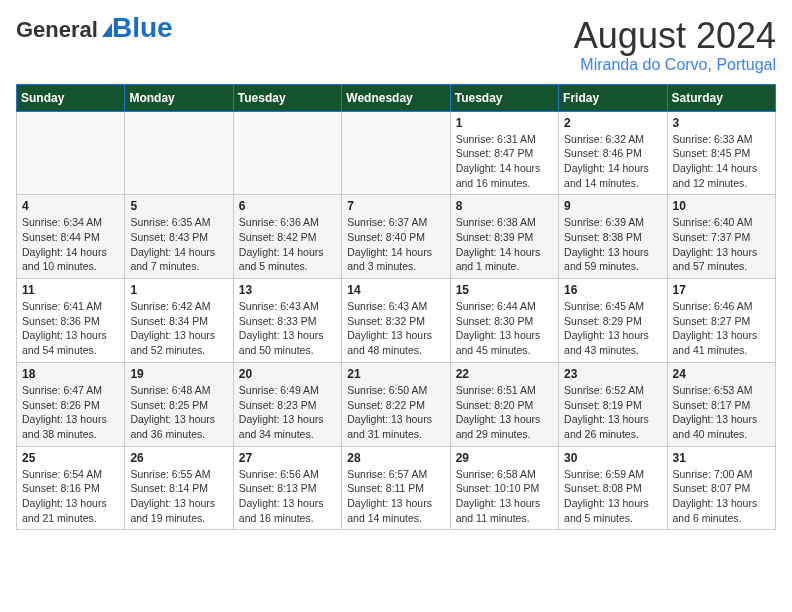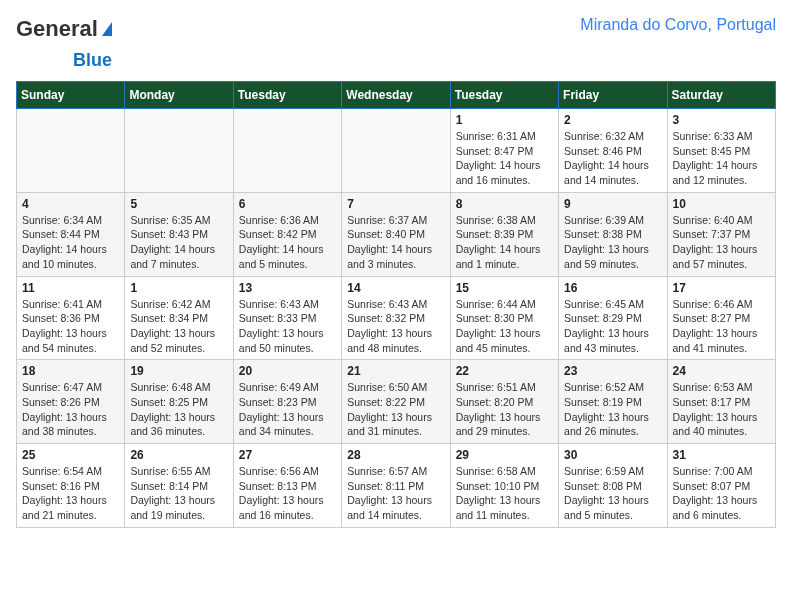--- a/index.html
+++ b/index.html
@@ -11,23 +11,22 @@
       padding: 16px;
     }
     .header {
       display: flex;
       justify-content: space-between;
       align-items: flex-start;
       margin-bottom: 10px;
     }
     .logo {
       display: flex;
-      flex-direction: column;
-      align-items: flex-end;
-      gap: 12px;
+      flex-direction: row;
+      align-items: center;
     }
     .logo-row {
       display: flex;
       align-items: center;
       gap: 2px;
     }
     .logo-triangle {
       width: 0;
       height: 0;
       border-left: 10px solid transparent;
@@ -92,23 +91,24 @@
   </style>
 </head>
 <body>
 
 <div class="header">
   <div class="logo">
     <div class="logo-row">
       <span style="font-size:22px;font-weight:bold;color:#333;">General</span>
       <div class="logo-triangle"></div>
     </div>
-    <span style="font-size:18px;font-weight:bold;color:#1a6fc4;margin-top:-4px;">Blue</span>
+    <span style="font-size:28px;font-weight:bold;color:#1a6fc4;margin-top:-4px;">Blue</span>
   </div>
   <div class="title-block">
+    <div class="month-title">August 2024</div>
     <div class="location-title">Miranda do Corvo, Portugal</div>
   </div>
 </div>
 
 <table class="calendar">
   <thead>
     <tr>
     <th>Sunday</th>
         <th>Monday</th>
         <th>Tuesday</th>

